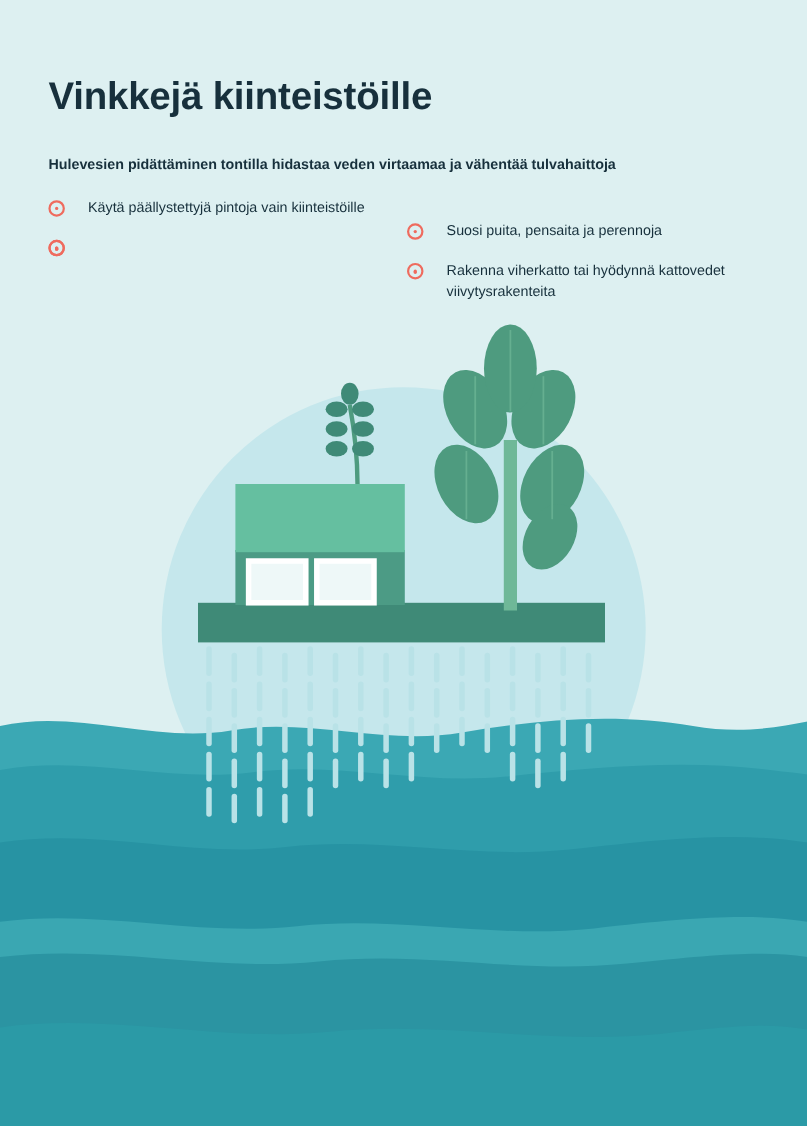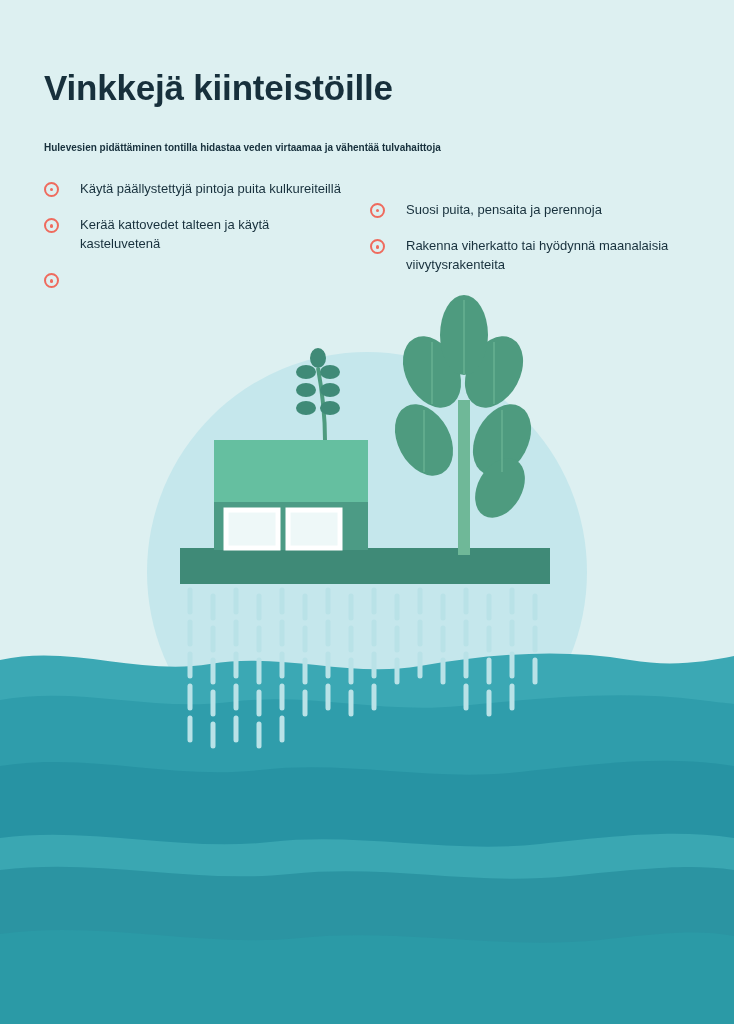--- a/index.html
+++ b/index.html
@@ -46,21 +46,21 @@
     font-weight: bold;
     color: #17303c;
     letter-spacing: -0.2px;
   }
 
   .subtitle {
     position: absolute;
     left: 44px;
     top: 142px;
     width: 660px;
-    font-size: 10px;
+    font-size: 13px;
     font-weight: bold;
     color: #17303c;
   }
 
   
   .col {
     position: absolute;
     top: 180px;
   }
   .col-left { left: 44px; width: 300px; }
@@ -252,35 +252,34 @@
       </g>
     </g>
   </svg>
 
   <div class="title">Vinkkejä kiinteistöille</div>
   <div class="subtitle">Hulevesien pidättäminen tontilla hidastaa veden virtaamaa ja vähentää tulvahaittoja</div>
 
   <div class="col col-left">
     <div class="bullet">
       <span class="dot"></span>
-      <span>Käytä päällystettyjä pintoja puita kulkureiteillä</span>
-    </div>
-    <div class="bullet">
-      <span class="dot"></span>
-      <span>Kerää kattovedet talteen ja käytä kasteluvetenä</span>
+      <span>Käytä päällystettyjä pintoja vain kiinteistöille</span>
+    </div>
+    <div class="bullet">
+      <span class="dot"></span>
     </div>
     <div class="bullet">
       <span class="dot"></span>
     </div>
   </div>
 
   <div class="col col-right">
     <div class="bullet">
       <span class="dot"></span>
       <span>Suosi puita, pensaita ja perennoja</span>
     </div>
     <div class="bullet">
       <span class="dot"></span>
-      <span>Rakenna viherkatto tai hyödynnä maanalaisia viivytysrakenteita</span>
+      <span>Rakenna viherkatto tai hyödynnä kattovedet viivytysrakenteita</span>
     </div>
   </div>
 
 </div>
 
 </body></html>

